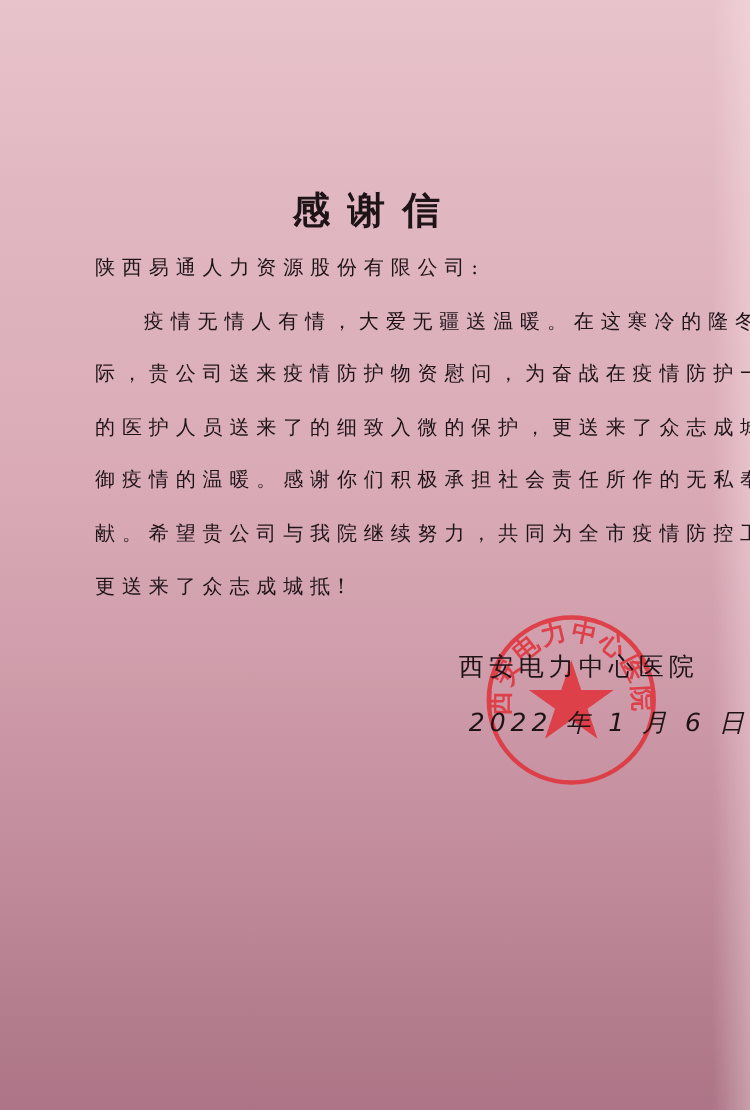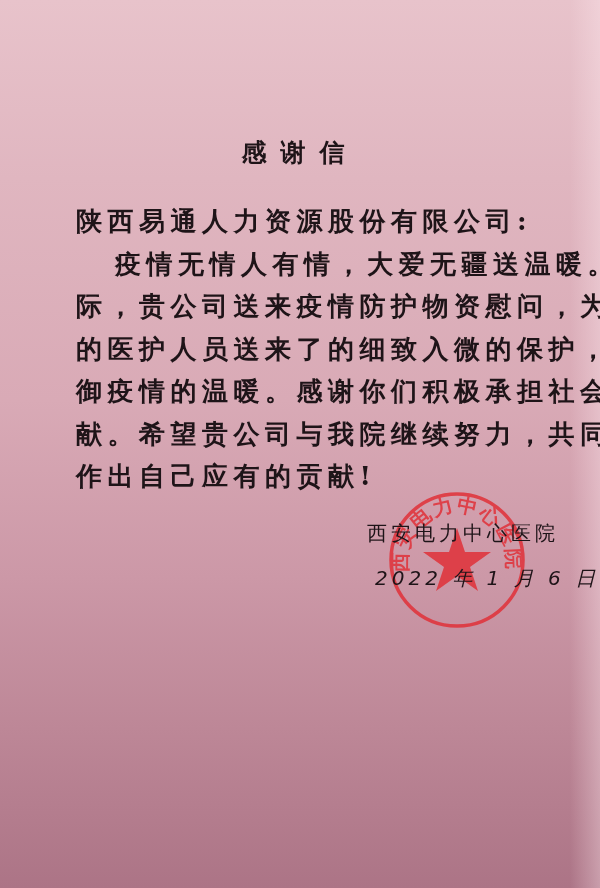--- a/index.html
+++ b/index.html
@@ -7,26 +7,26 @@
     width: 600px; height: 888px; overflow: hidden; position: relative;
     background: linear-gradient(180deg, #e8c3cb 0%, #e0b6c0 20%, #d9aab6 45%, #cc98a7 65%, #bd8797 82%, #ac7486 100%);
     font-family: "DejaVu Serif", "Liberation Serif", serif;
     color: #1e1418;
   }
   .sheen {
     position: absolute; top: 0; right: 0; width: 30px; height: 888px;
     background: linear-gradient(90deg, rgba(255,255,255,0) 0%, rgba(255,235,240,0.35) 100%);
   }
   .title {
-    position: absolute; top: 136px; left: 0; width: 600px; text-align: center;
+    position: absolute; top: 148px; left: 0; width: 600px; text-align: center;
     font-family: "DejaVu Sans", "Liberation Sans", sans-serif;
-    font-weight: bold; font-size: 25px; letter-spacing: 14px;
+    font-weight: bold; font-size: 30px; letter-spacing: 14px;
   }
   .salutation, .line {
-    position: absolute; left: 76px; font-size: 26px; letter-spacing: 5.5px; white-space: nowrap; font-weight: bold;
+    position: absolute; left: 76px; font-size: 16px; letter-spacing: 5.5px; white-space: nowrap;
   }
   .salutation { top: 204px; }
   .line { width: 500px; }
   .line.indent { left: 115px; }
   .sign {
     position: absolute; font-size: 20px; letter-spacing: 4px; white-space: nowrap; z-index: 3;
   }
   .sign-org { left: 367px; top: 520px; }
   .sign-date { left: 375px; top: 565px; font-family: "DejaVu Sans", "Liberation Sans", sans-serif; font-style: italic; }
   .stamp {
@@ -40,21 +40,21 @@
 
 <div class="title">感谢信</div>
 
 <div class="salutation">陕西易通人力资源股份有限公司:</div>
 
 <div class="line indent" style="top:247px">疫情无情人有情，大爱无疆送温暖。在这寒冷的隆冬之</div>
 <div class="line" style="top:289px">际，贵公司送来疫情防护物资慰问，为奋战在疫情防护一线</div>
 <div class="line" style="top:332px">的医护人员送来了的细致入微的保护，更送来了众志成城抵</div>
 <div class="line" style="top:374px">御疫情的温暖。感谢你们积极承担社会责任所作的无私奉</div>
 <div class="line" style="top:417px">献。希望贵公司与我院继续努力，共同为全市疫情防控工作</div>
-<div class="line" style="top:459px">作出自己应有的贡献!</div>
+<div class="line" style="top:459px">更送来了众志成城抵!</div>
 
 <svg class="stamp" viewBox="0 0 140 140">
   <defs>
     <path id="arc" d="M 22 86 A 50 50 0 1 1 118 86"></path>
   </defs>
   <circle cx="70" cy="70" r="66" fill="none" stroke="#e0343c" stroke-width="3.5"></circle>
   <text font-size="20" fill="#e0343c" font-family="DejaVu Sans, sans-serif" font-weight="bold" letter-spacing="2">
     <textPath href="#arc" startOffset="2%">西安电力中心医院</textPath>
   </text>
   <polygon points="70,38 78,62 104,62 83,77 91,101 70,86 49,101 57,77 36,62 62,62" fill="#e0343c"></polygon>

